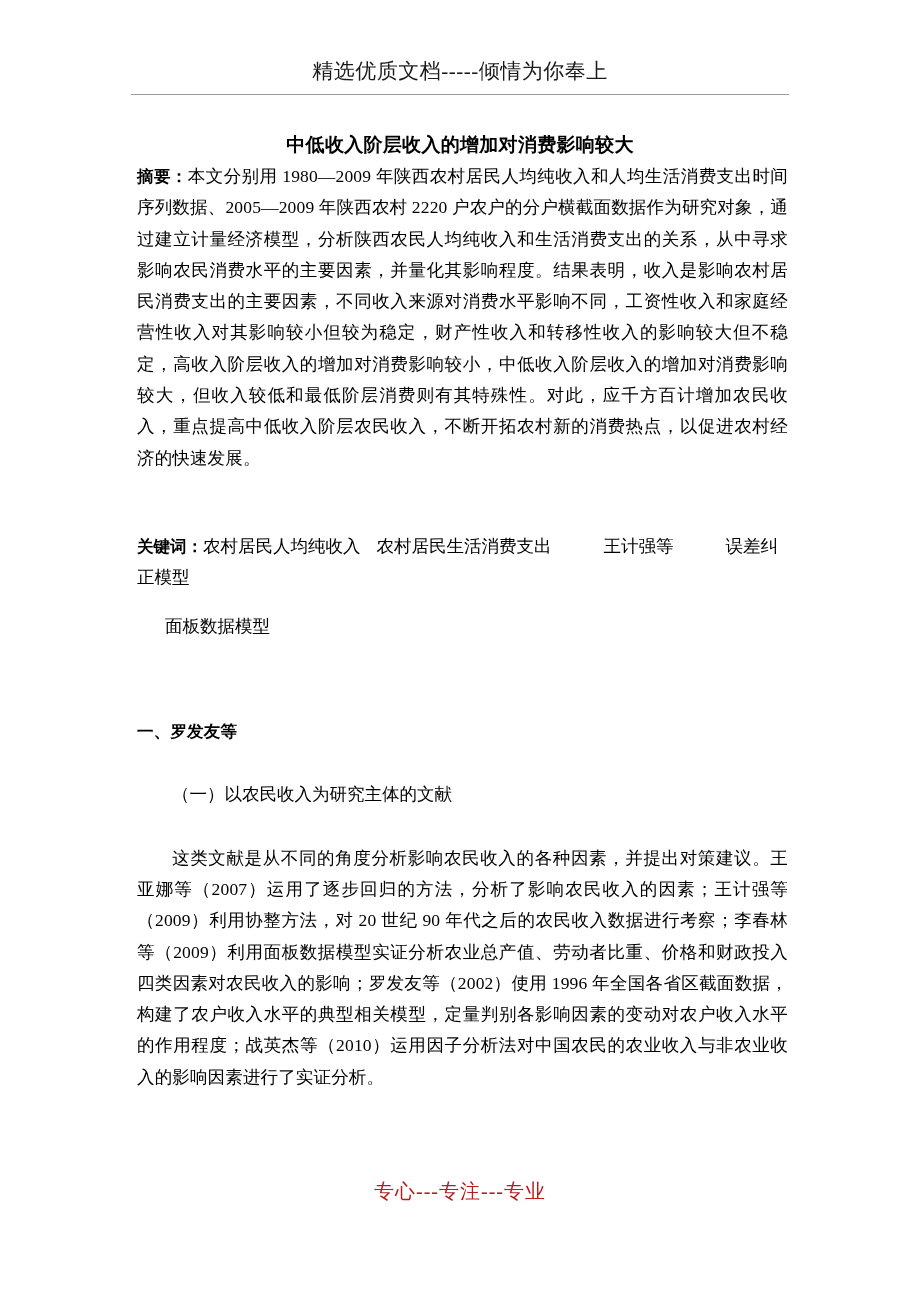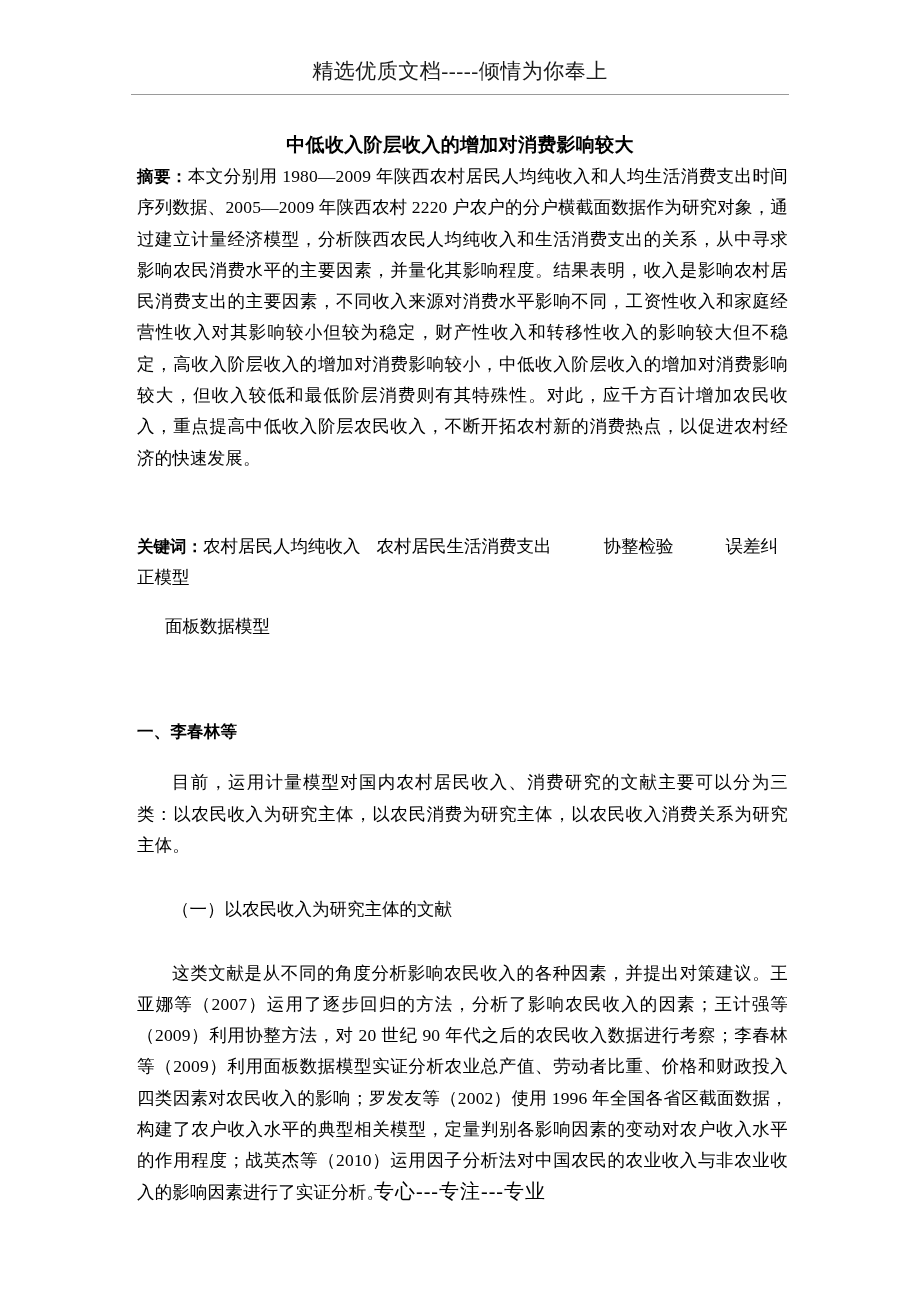--- a/index.html
+++ b/index.html
@@ -134,47 +134,46 @@
     position: absolute;
     left: 130px;
     top: 1176px;
     width: 660px;
     text-align: center;
   }
   .doc-footer-text {
     font-size: 20px;
     line-height: 30px;
     letter-spacing: 1px;
-    color: #000000;
+    color: #b91c1c;
     white-space: nowrap;
   }
 </style>
 </head>
 <body>
 
 <div class="page">
 
   <div class="doc-header">
     <div class="doc-header-text">精选优质文档-----倾情为你奉上</div>
   </div>
   <div class="header-rule"></div>
 
   <h1 class="doc-title">中低收入阶层收入的增加对消费影响较大</h1>
 
   <div class="content">
 
     <p class="para abstract"><span class="lead">摘要：</span><span>本文分别用 1980—2009 年陕西农村居民人均纯收入和人均生活消费支出时间序列数据、2005—2009 年陕西农村 2220 户农户的分户横截面数据作为研究对象，通过建立计量经济模型，分析陕西农民人均纯收入和生活消费支出的关系，从中寻求影响农民消费水平的主要因素，并量化其影响程度。结果表明，收入是影响农村居民消费支出的主要因素，不同收入来源对消费水平影响不同，工资性收入和家庭经营性收入对其影响较小但较为稳定，财产性收入和转移性收入的影响较大但不稳定，高收入阶层收入的增加对消费影响较小，中低收入阶层收入的增加对消费影响较大，但收入较低和最低阶层消费则有其特殊性。对此，应千方百计增加农民收入，重点提高中低收入阶层农民收入，不断开拓农村新的消费热点，以促进农村经济的快速发展。</span></p>
 
-    <p class="keywords"><span class="lead">关键词：</span><span>农村居民人均纯收入</span><span class="kw-gap-sm"></span><span>农村居民生活消费支出</span><span class="kw-gap-lg"></span><span>协整检验</span><span class="kw-gap-lg"></span><span>误差纠正模型</span></p>
+    <p class="keywords"><span class="lead">关键词：</span><span>农村居民人均纯收入</span><span class="kw-gap-sm"></span><span>农村居民生活消费支出</span><span class="kw-gap-lg"></span><span>王计强等</span><span class="kw-gap-lg"></span><span>误差纠正模型</span></p>
 
     <p class="kw-second-line">面板数据模型</p>
 
-    <h2 class="section-heading">一、李春林等</h2>
+    <h2 class="section-heading">一、罗发友等</h2>
 
-    <p class="para body-para">目前，运用计量模型对国内农村居民收入、消费研究的文献主要可以分为三类：以农民收入为研究主体，以农民消费为研究主体，以农民收入消费关系为研究主体。</p>
 
     <p class="sub-heading">（一）以农民收入为研究主体的文献</p>
 
     <p class="para body-para para-tight">这类文献是从不同的角度分析影响农民收入的各种因素，并提出对策建议。王亚娜等（2007）运用了逐步回归的方法，分析了影响农民收入的因素；王计强等（2009）利用协整方法，对 20 世纪 90 年代之后的农民收入数据进行考察；李春林等（2009）利用面板数据模型实证分析农业总产值、劳动者比重、价格和财政投入四类因素对农民收入的影响；罗发友等（2002）使用 1996 年全国各省区截面数据，构建了农户收入水平的典型相关模型，定量判别各影响因素的变动对农户收入水平的作用程度；战英杰等（2010）运用因子分析法对中国农民的农业收入与非农业收入的影响因素进行了实证分析。</p>
 
 
   </div>
 
   <div class="doc-footer">
     <div class="doc-footer-text">专心---专注---专业</div>

